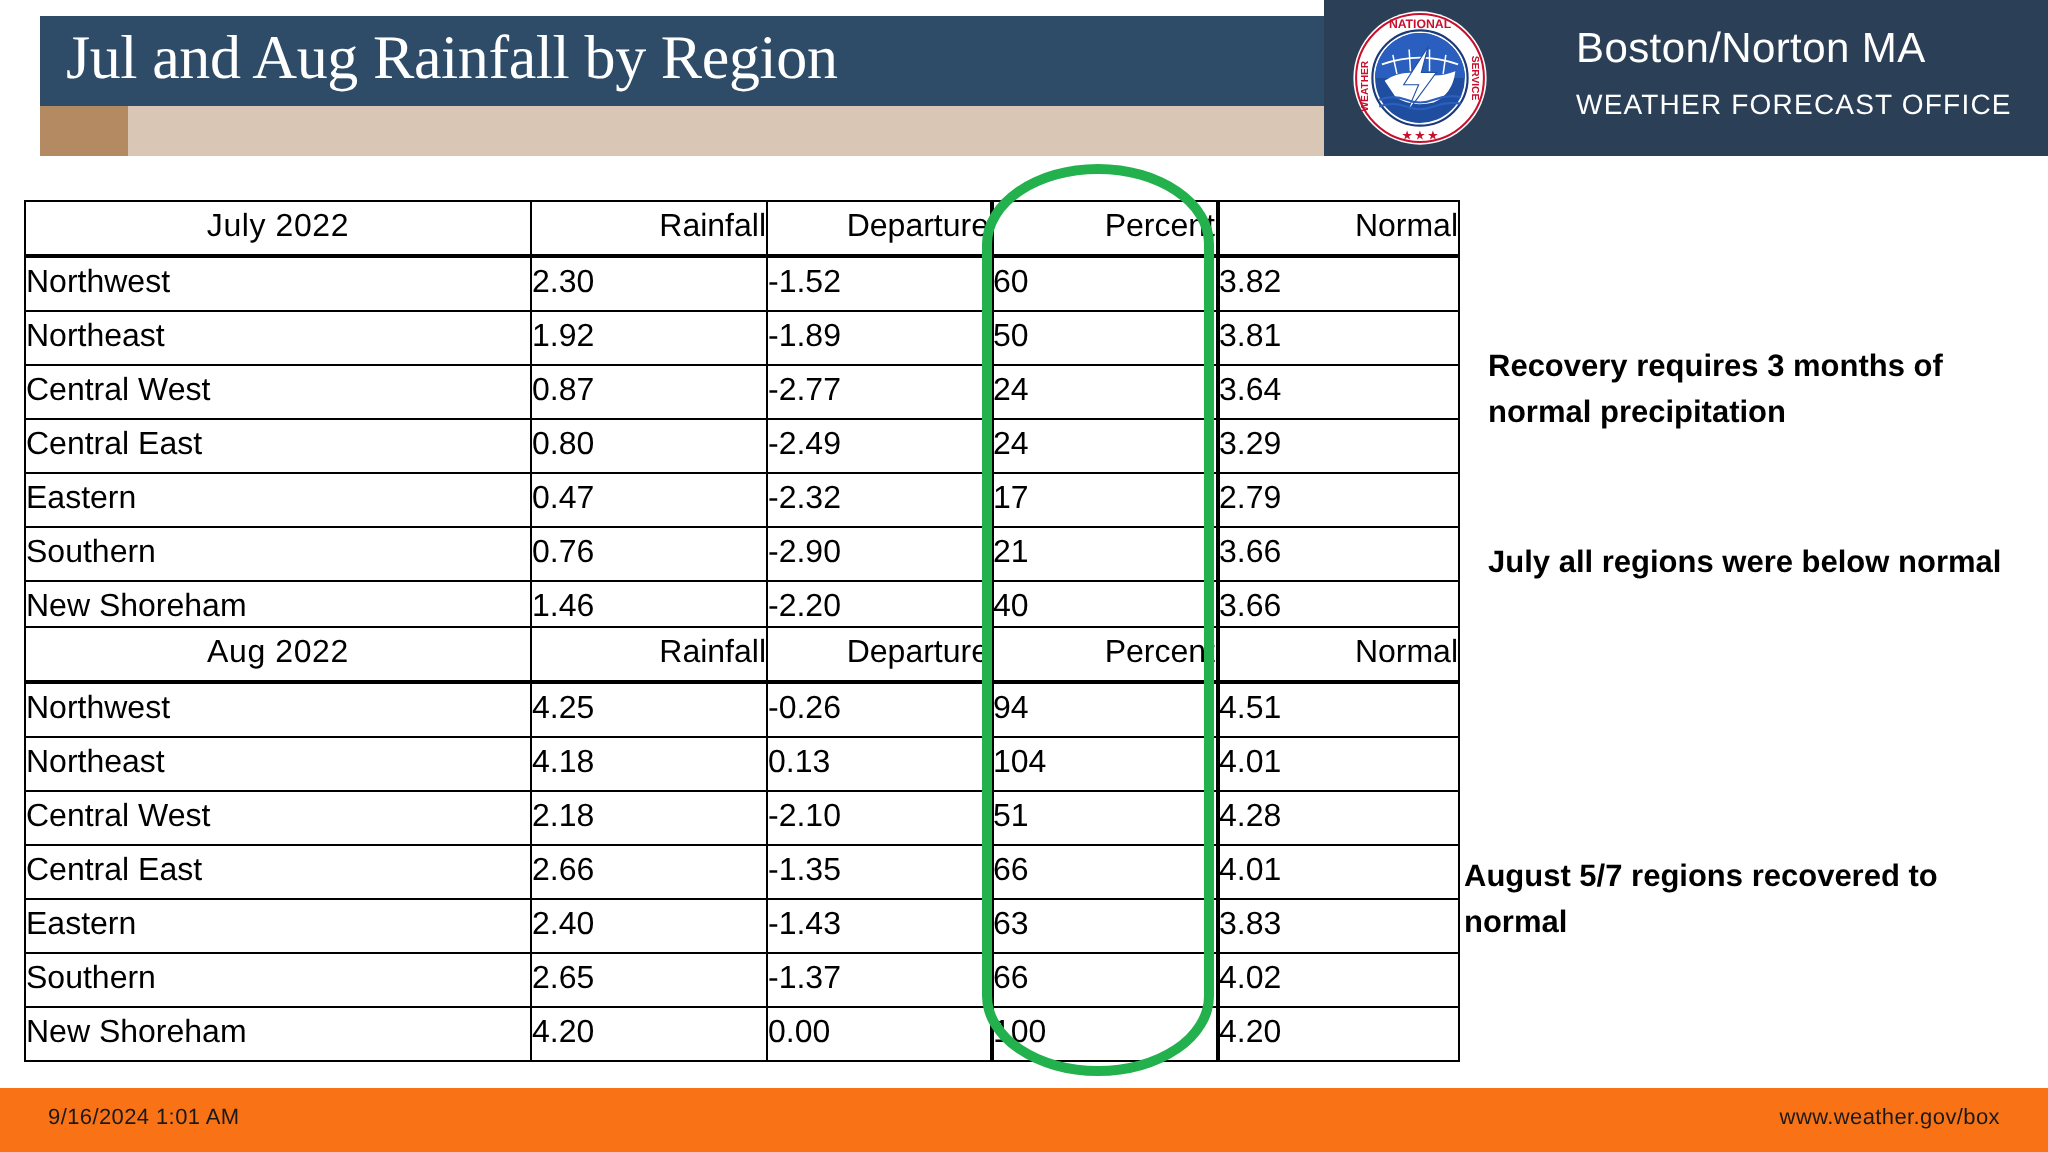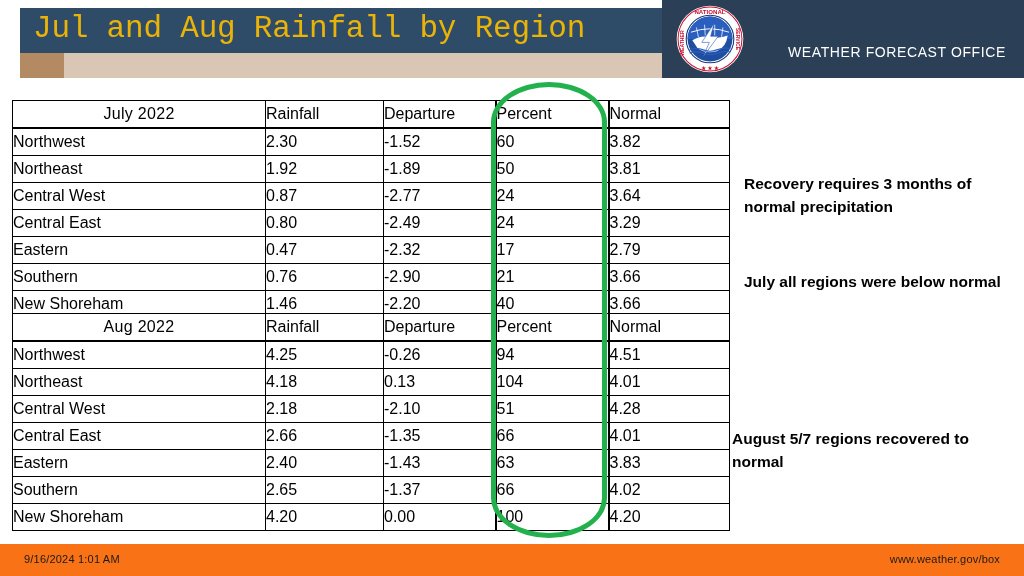--- a/index.html
+++ b/index.html
@@ -27,24 +27,24 @@
     left: 20px; top: 8px;
     width: 642px; height: 45px;
     background: #2e4b67;
   }
   #title-text {
     position: absolute;
     left: 13px;
     top: 3px;
     font-size: 31px;
     font-weight: 400;
-    color: #eab308;
+    color: #ffffff;
     letter-spacing: -0.2px;
     white-space: nowrap;
-    font-family: Liberation Mono, monospace;
+    font-family: Liberation Serif, serif;
   }
   #tan-strip {
     position: absolute;
     left: 20px; top: 53px;
     width: 642px; height: 25px;
     background: #d9c6b4;
   }
   #tan-square {
     position: absolute;
     left: 20px; top: 53px;
@@ -109,21 +109,21 @@
     font-family: "Liberation Sans", sans-serif;
     background: #ffffff;
   }
   .hdr-period {
     text-align: center;
     font-weight: bold;
     font-size: 17px;
     letter-spacing: 0.3px;
   }
   .hdr-col {
-    text-align: left;
+    text-align: right;
     font-weight: 400;
     font-size: 17px;
   }
   .cell-region {
     text-align: left;
     padding-left: 4px;
   }
   .cell-val {
     text-align: left;
     padding-left: 4px;
@@ -213,20 +213,21 @@
       <path d="M20 66 Q30 62 40 66 T60 66 T80 64" fill="none" stroke="#2a5fbf" stroke-width="1.6"></path>
       <path d="M20 71 Q30 67 40 71 T60 71 T80 69" fill="none" stroke="#2a5fbf" stroke-width="1.6"></path>
       <g fill="#c8102e">
         <path d="M50 4 a46 46 0 0 1 0 0"></path>
       </g>
       <text x="50" y="13" font-size="9" font-family="Liberation Sans, sans-serif" fill="#c8102e" font-weight="bold" text-anchor="middle">NATIONAL</text>
       <text x="50" y="95" font-size="8" font-family="Liberation Sans, sans-serif" fill="#c8102e" font-weight="bold" text-anchor="middle">★ ★ ★</text>
       <text x="12" y="56" font-size="7.5" font-family="Liberation Sans, sans-serif" fill="#c8102e" font-weight="bold" text-anchor="middle" transform="rotate(-90 12 56)">WEATHER</text>
       <text x="88" y="50" font-size="7.5" font-family="Liberation Sans, sans-serif" fill="#c8102e" font-weight="bold" text-anchor="middle" transform="rotate(90 88 50)">SERVICE</text>
     </svg>
+    <div id="brand-title">Boston/Norton MA</div>
     <div id="brand-sub">WEATHER FORECAST OFFICE</div>
   </div>
 </div>
 
 <table class="rain-table" id="table-july">
   <colgroup>
     <col class="c-region">
       <col class="c-rain">
       <col class="c-dep">
       <col class="c-pct">

